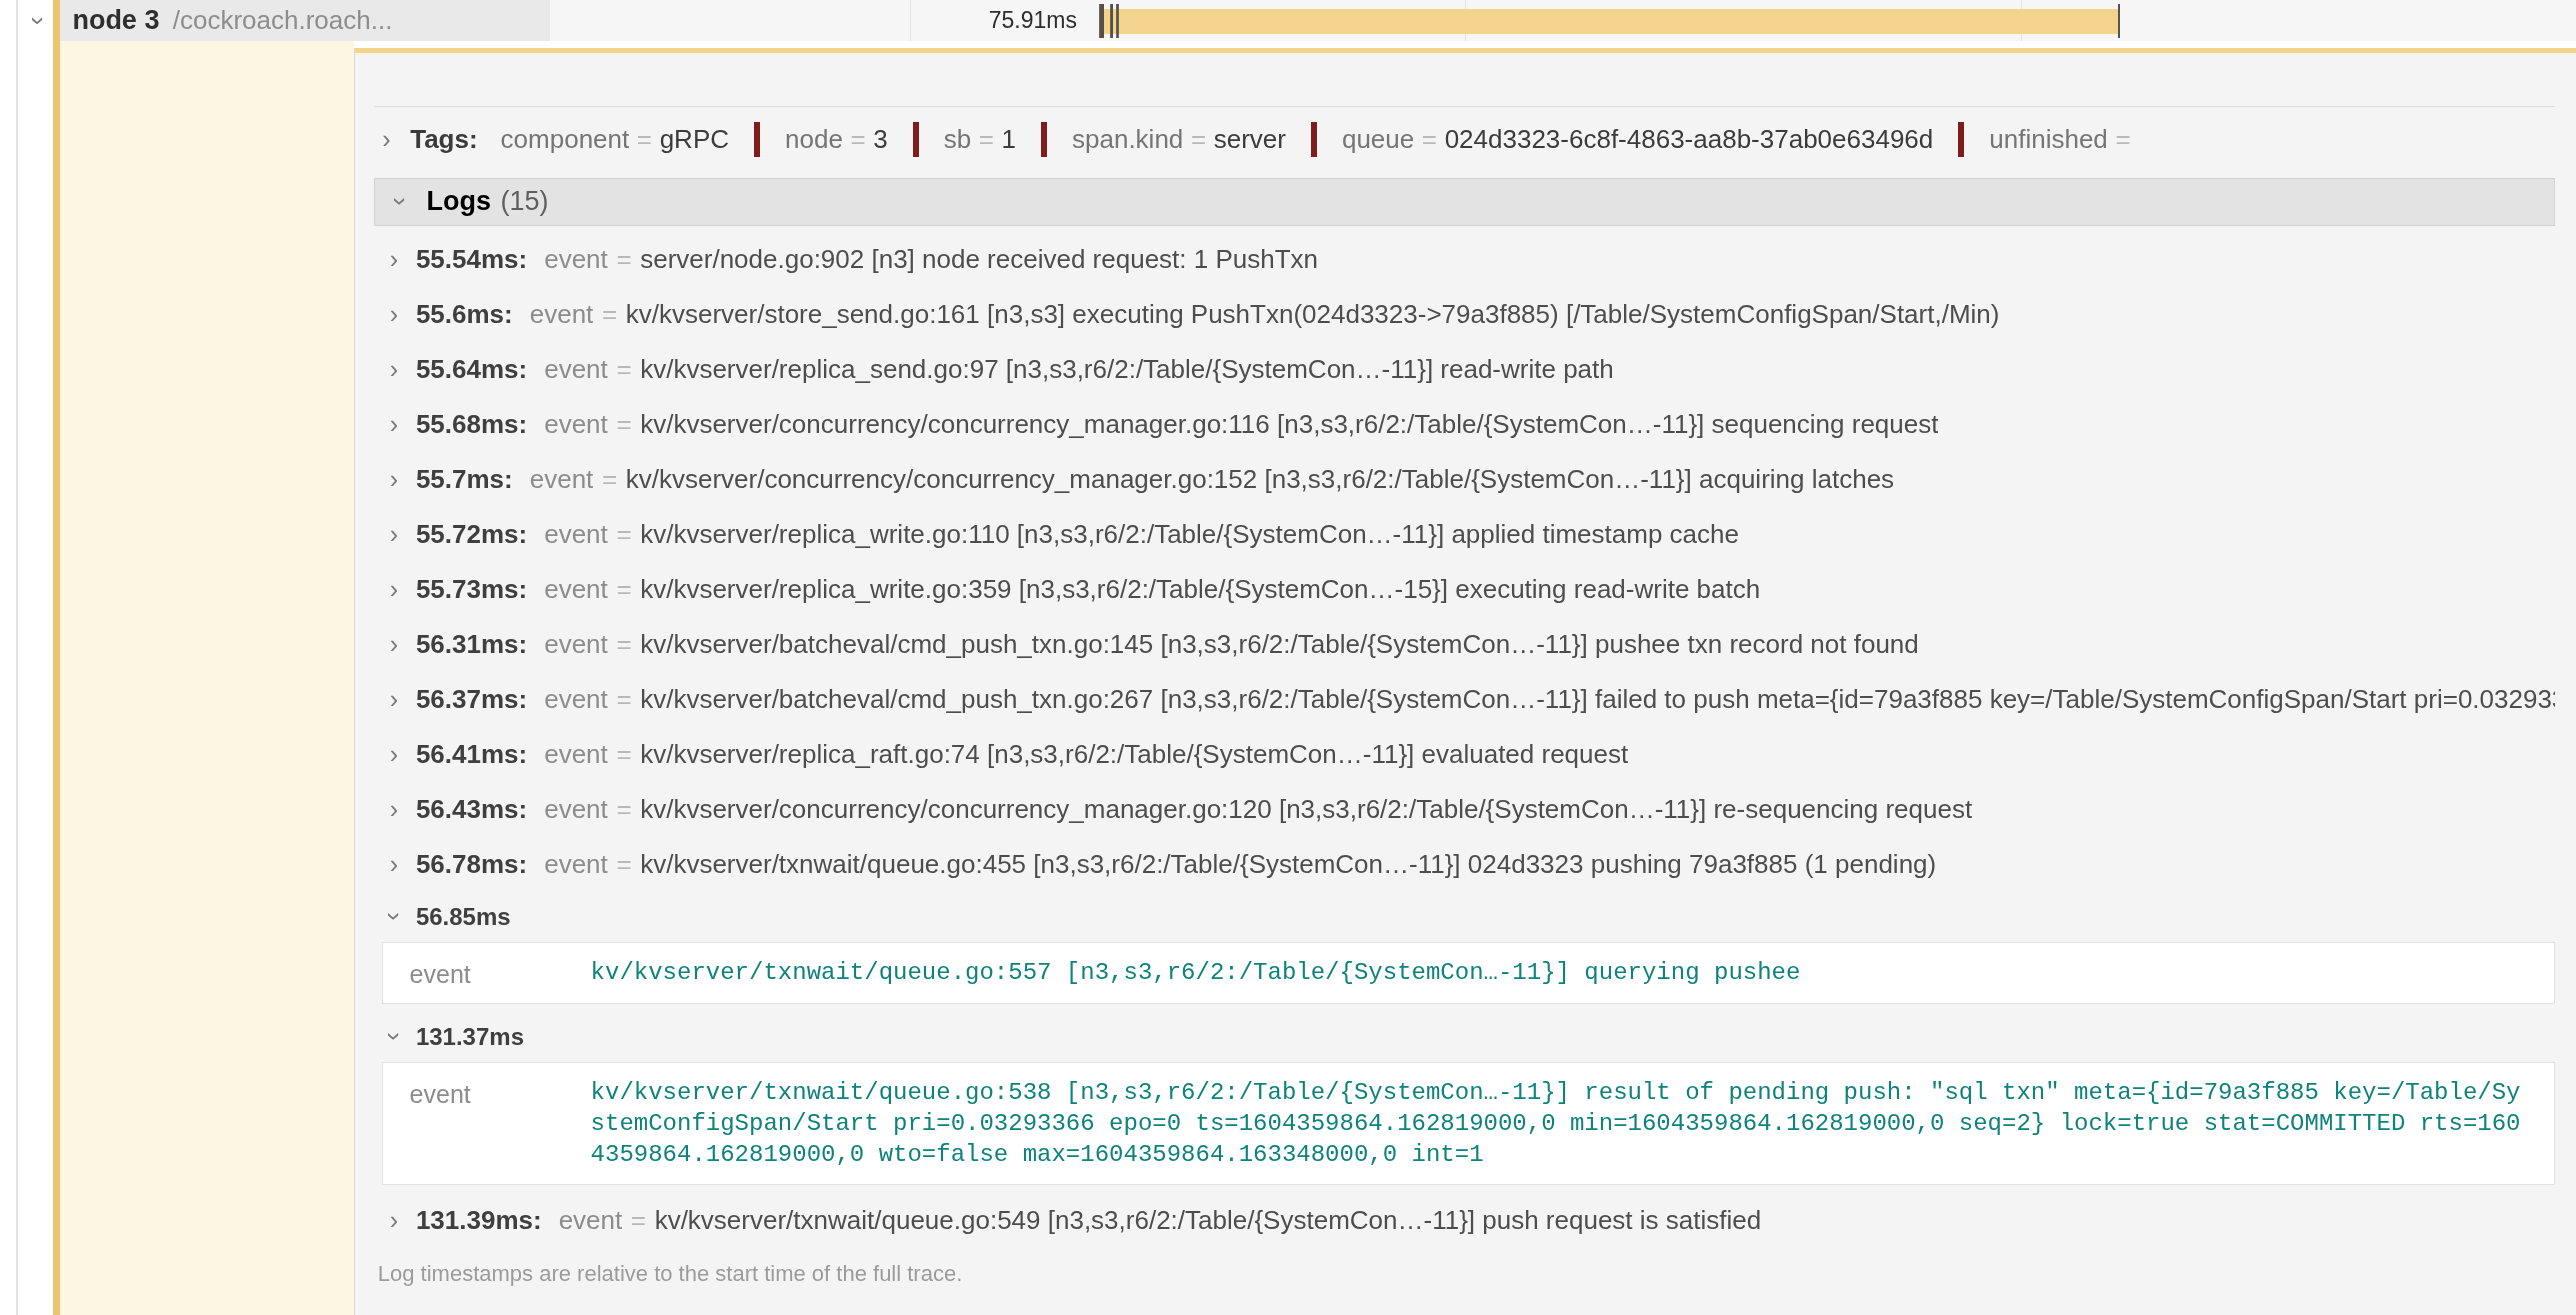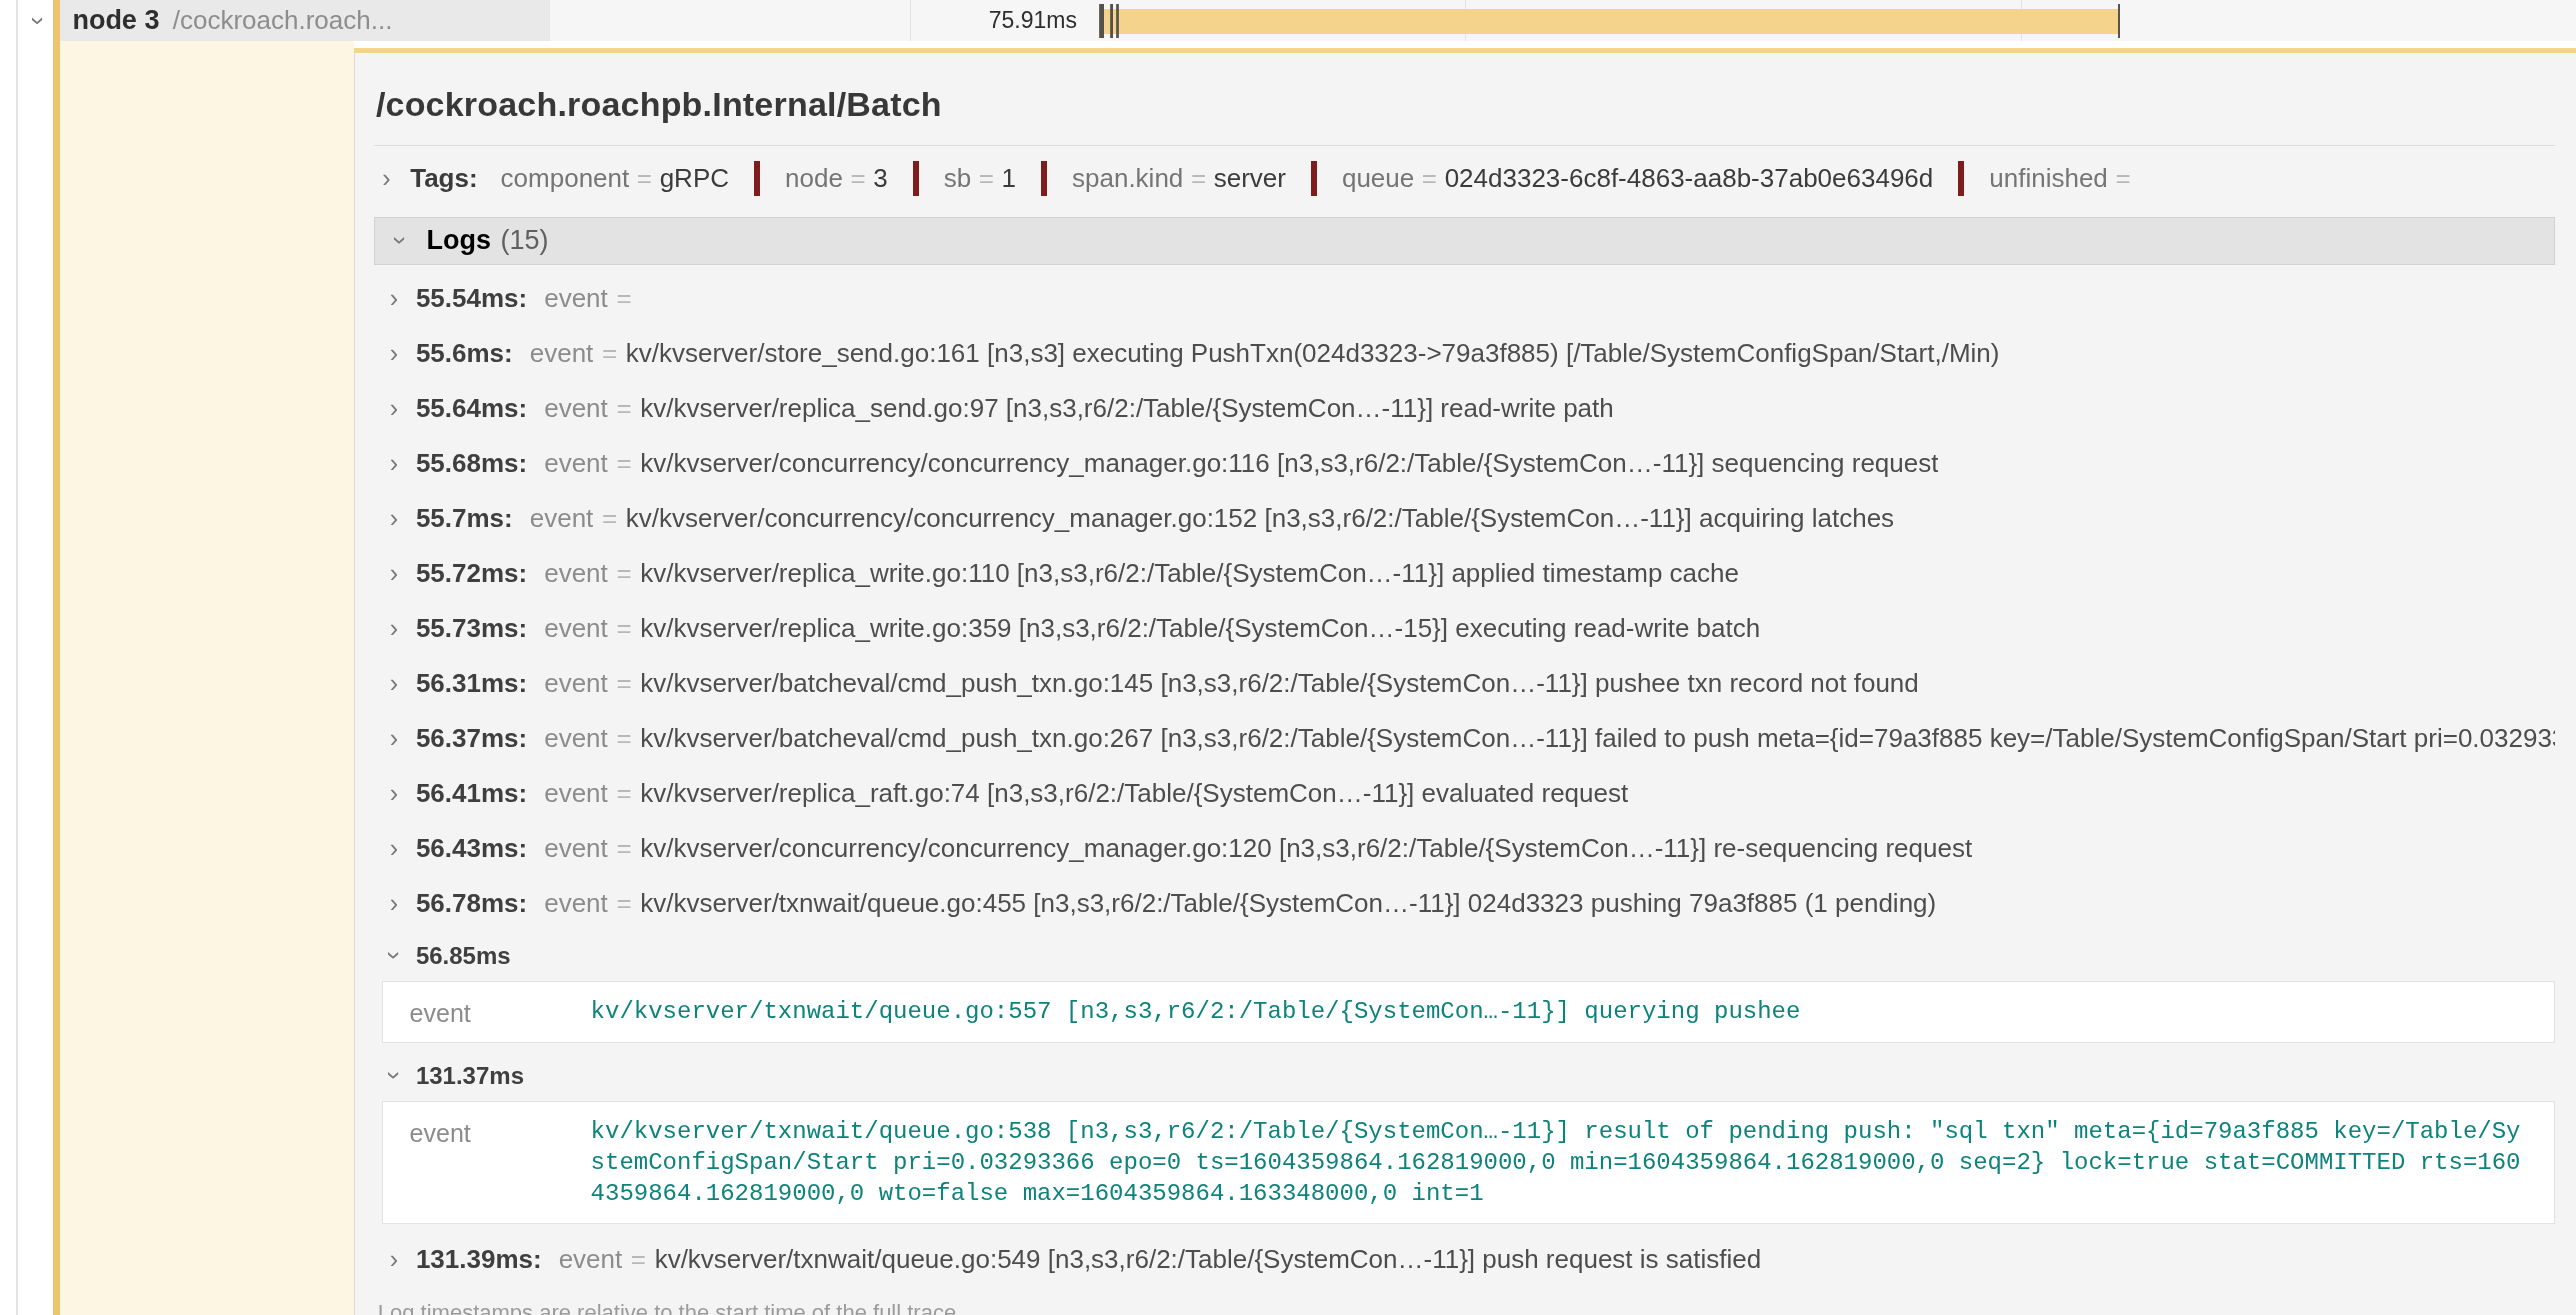--- a/index.html
+++ b/index.html
@@ -108,21 +108,20 @@
       <div class="log-tick" style="left: 1111px;"></div>
       <div class="log-tick" style="left: 1116px;"></div>
       <div class="log-tick" style="left: 1117px;"></div>
       <div class="log-tick" style="left: 2118px;"></div>
       <div class="log-tick" style="left: 2118px;"></div>
     </div>
 
   <div id="card">
 
     <div class="title-row">
-      <h1>/cockroach.roachpb.Internal/Batch</h1>
     </div>
 
     <div class="tags-row">
       <span class="chev">›</span>
       <span class="tags-label">Tags:</span>
       <div id="tag-list" style="display:flex;align-items:center">
   <div class="tag">
     <span class="k">component</span>
     <span class="eq">=</span>
     <span class="v">gRPC</span>
@@ -165,20 +164,21 @@
       <span class="lt">Logs</span>
       <span class="lc">(15)</span>
     </div>
 
     <div id="log-list">
   <div class="log-row">
     <span class="chev">›</span>
     <span class="t">55.54ms:</span>
     <span class="k">event</span>
     <span class="eq">=</span>
+    <span class="m">server/node.go:902 [n3] node received request: 1 PushTxn</span>
   </div>
 
   <div class="log-row">
     <span class="chev">›</span>
     <span class="t">55.6ms:</span>
     <span class="k">event</span>
     <span class="eq">=</span>
     <span class="m">kv/kvserver/store_send.go:161 [n3,s3] executing PushTxn(024d3323-&gt;79a3f885) [/Table/SystemConfigSpan/Start,/Min)</span>
   </div>
 

